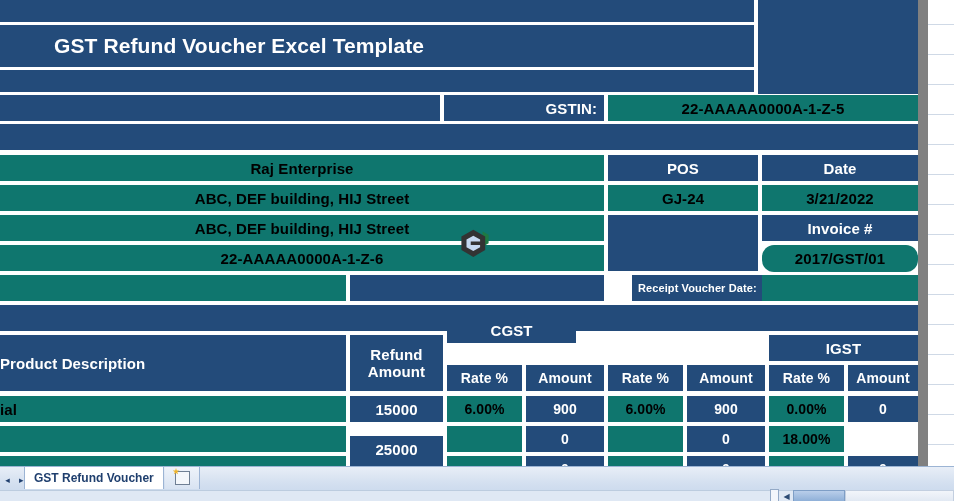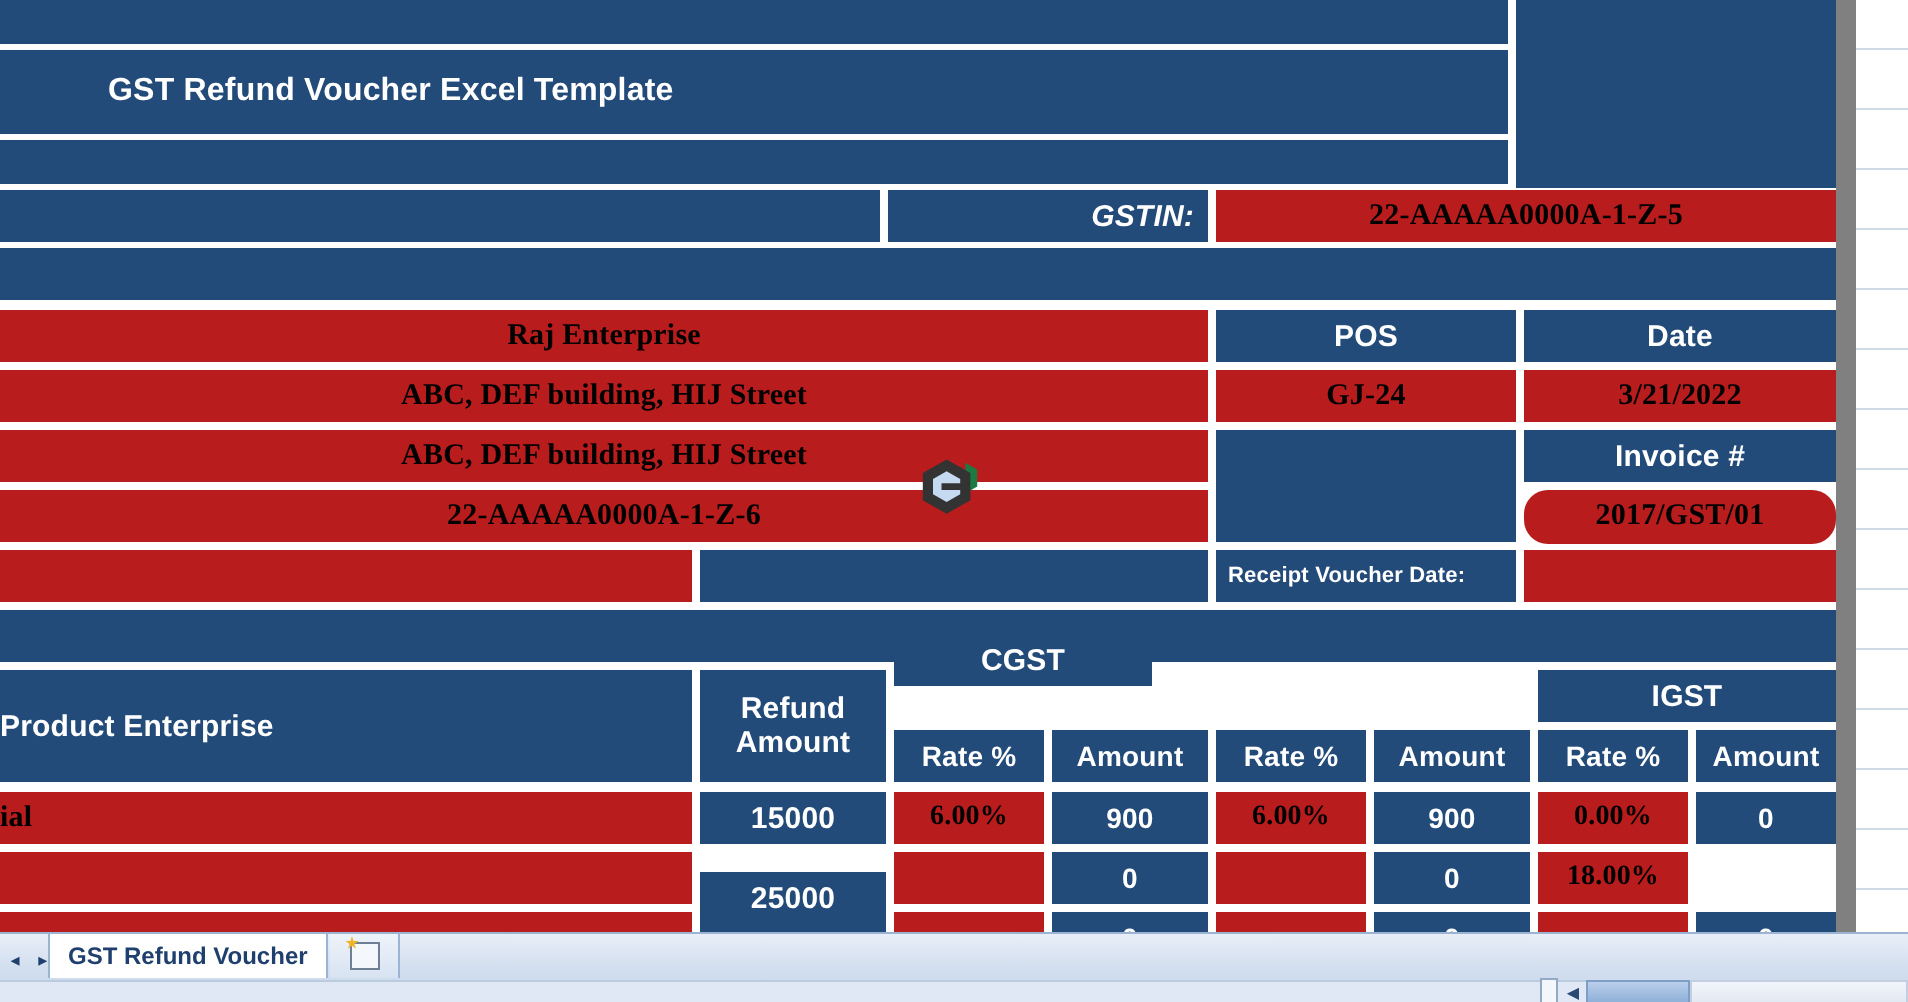--- a/index.html
+++ b/index.html
@@ -57,40 +57,39 @@
     font-weight: bold;
     white-space: nowrap;
     overflow: hidden;
     letter-spacing: 0.1px;
   }
   .dark {
     background: #234b7a;
     color: #ffffff;
   }
   .light {
-    background: #b91c1c;
+    background: #0f766e;
     color: #000000;
-    font-family: Liberation Serif, serif;
   }
   .ctr { justify-content: center; }
   .lft { justify-content: flex-start; }
   .rgt { justify-content: flex-end; }
 
   .title-text {
-    font-size: 16px;
+    font-size: 21px;
     font-weight: bold;
     color: #ffffff;
     padding-left: 54px;
   }
   .f15 { font-size: 15px; }
   .f14 { font-size: 14px; }
   .f13 { font-size: 13px; }
   .f11 { font-size: 11px; }
-  .pad-r { padding-right: 7px; font-style: italic; }
-  .pad-l { padding-left: 6px; }
+  .pad-r { padding-right: 7px; }
+  .pad-l { padding-left: 6px; margin-left: 24px; }
 
   
   .cell.stack {
     display: flex;
     flex-direction: column;
     justify-content: center;
     align-items: center;
     line-height: 1.15;
   }
 
@@ -276,21 +275,21 @@
     <div class="cell dark lft pad-l f11" style="left:608px; top:275px; width:150px; height:26px;">Receipt Voucher Date:</div>
     <div class="cell light ctr f13" style="left:762px; top:275px; width:156px; height:26px;"></div>
 
     <div class="cell dark" style="left:0; top:305px; width:918px; height:26px;"></div>
 
     <div class="cell dark" style="left:0; top:335px; width:346px; height:26px;"></div>
     <div class="cell dark" style="left:350px; top:335px; width:93px; height:26px;"></div>
     <div class="cell dark ctr f15" style="left:447px; top:317px; width:129px; height:26px;">CGST</div>
     <div class="cell dark ctr f15" style="left:769px; top:335px; width:149px; height:26px;">IGST</div>
 
-    <div class="cell dark lft f15" style="left:0; top:335px; width:346px; height:56px;">Product Enterprise</div>
+    <div class="cell dark lft f15" style="left:0; top:335px; width:346px; height:56px;">Product Description</div>
 
     <div class="cell dark stack f15" style="left:350px; top:335px; width:93px; height:56px;">
       <span>Refund</span>
       <span>Amount</span>
     </div>
 
     <div class="cell dark ctr f14" style="left:447px; top:365px; width:75px; height:26px;">Rate %</div>
     <div class="cell dark ctr f14" style="left:526px; top:365px; width:78px; height:26px;">Amount</div>
     <div class="cell dark ctr f14" style="left:608px; top:365px; width:75px; height:26px;">Rate %</div>
     <div class="cell dark ctr f14" style="left:687px; top:365px; width:78px; height:26px;">Amount</div>

